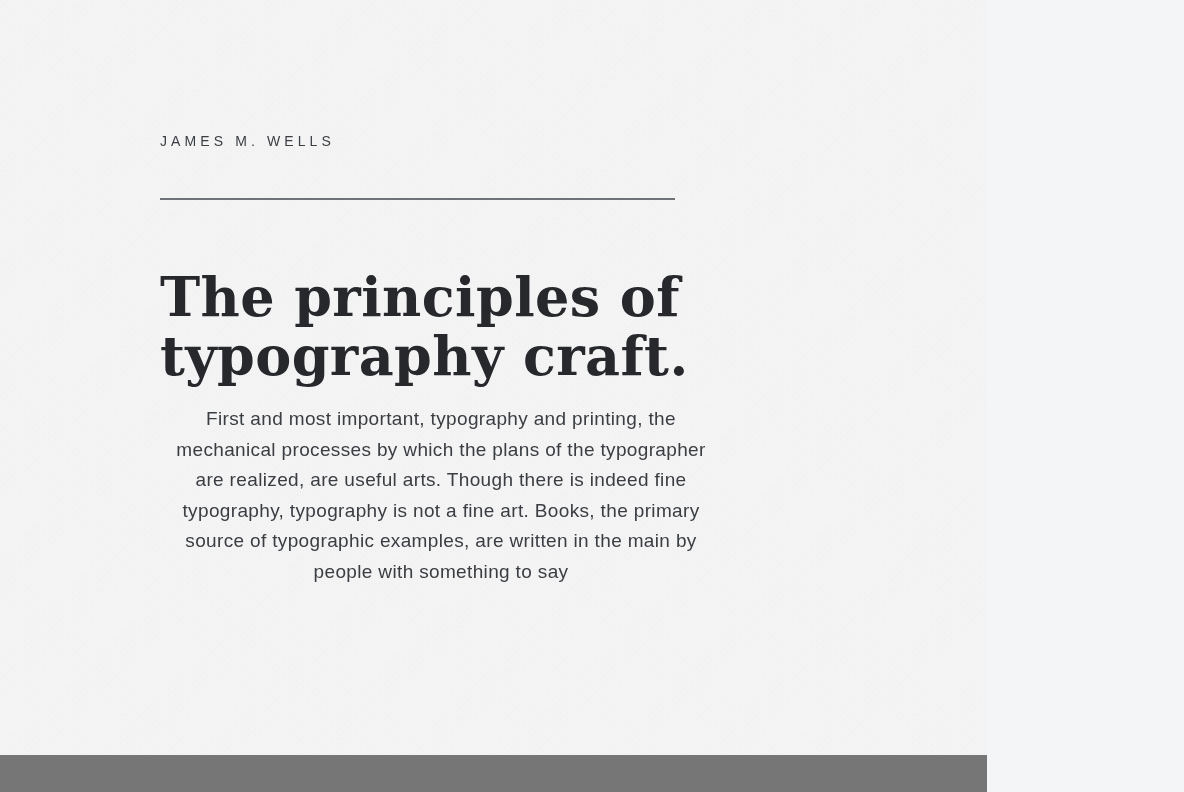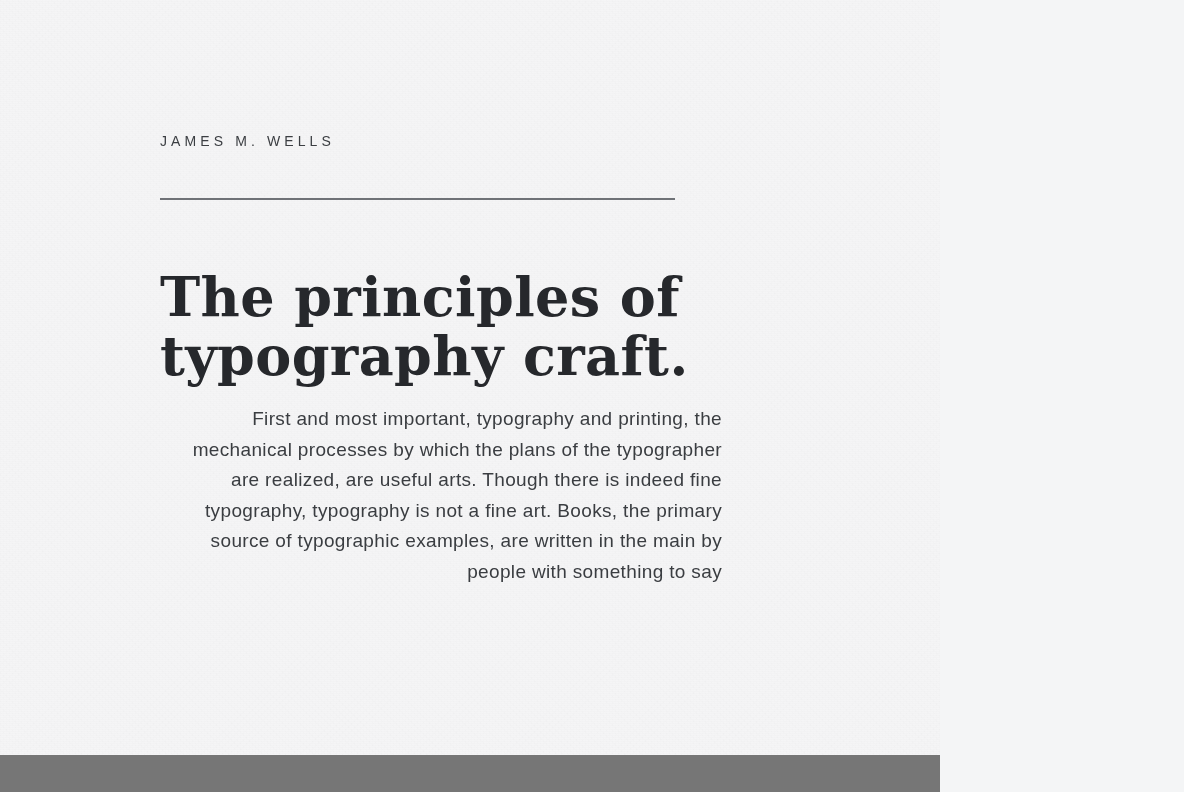--- a/index.html
+++ b/index.html
@@ -14,20 +14,21 @@
     background: #f4f5f6;
     font-family: "Liberation Sans", sans-serif;
   }
 
   .slide {
     position: relative;
     width: 940px;
     height: 792px;
     background-color: #f5f5f6;
     overflow: hidden;
+    padding-left: 47px;
   }
 
   
   .grain {
     position: absolute;
     inset: 0;
     pointer-events: none;
     opacity: 0.55;
     background-image:
       repeating-linear-gradient(0deg,   rgba(0,0,0,0.014) 0px, rgba(0,0,0,0.014) 1px, rgba(255,255,255,0) 1px, rgba(255,255,255,0) 2px),
@@ -82,21 +83,21 @@
     position: absolute;
     left: 0;
     top: 385px;
     width: 562px;
     font-family: "Liberation Sans", sans-serif;
     font-weight: 400;
     font-size: 19px;
     line-height: 30.5px;
     letter-spacing: 0.35px;
     color: #3a3d41;
-    text-align: right;
+    text-align: center;
   }
 
   .bottom-bar {
     position: absolute;
     left: 0;
     bottom: 0;
     width: 1184px;
     height: 37px;
     background: #767676;
   }

